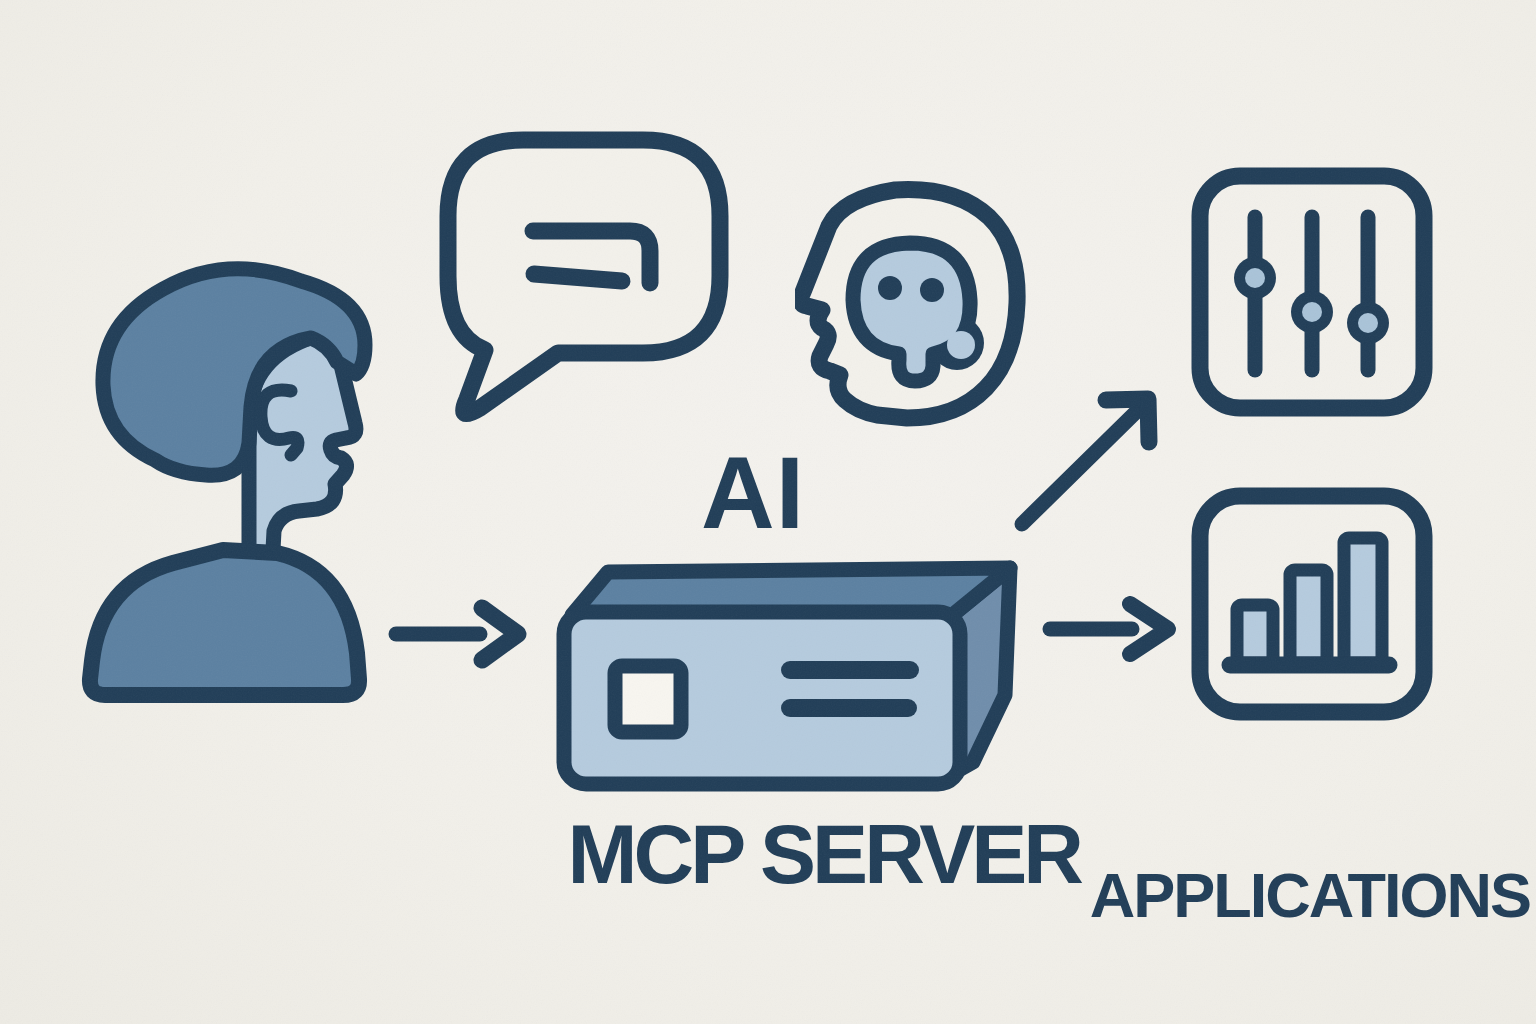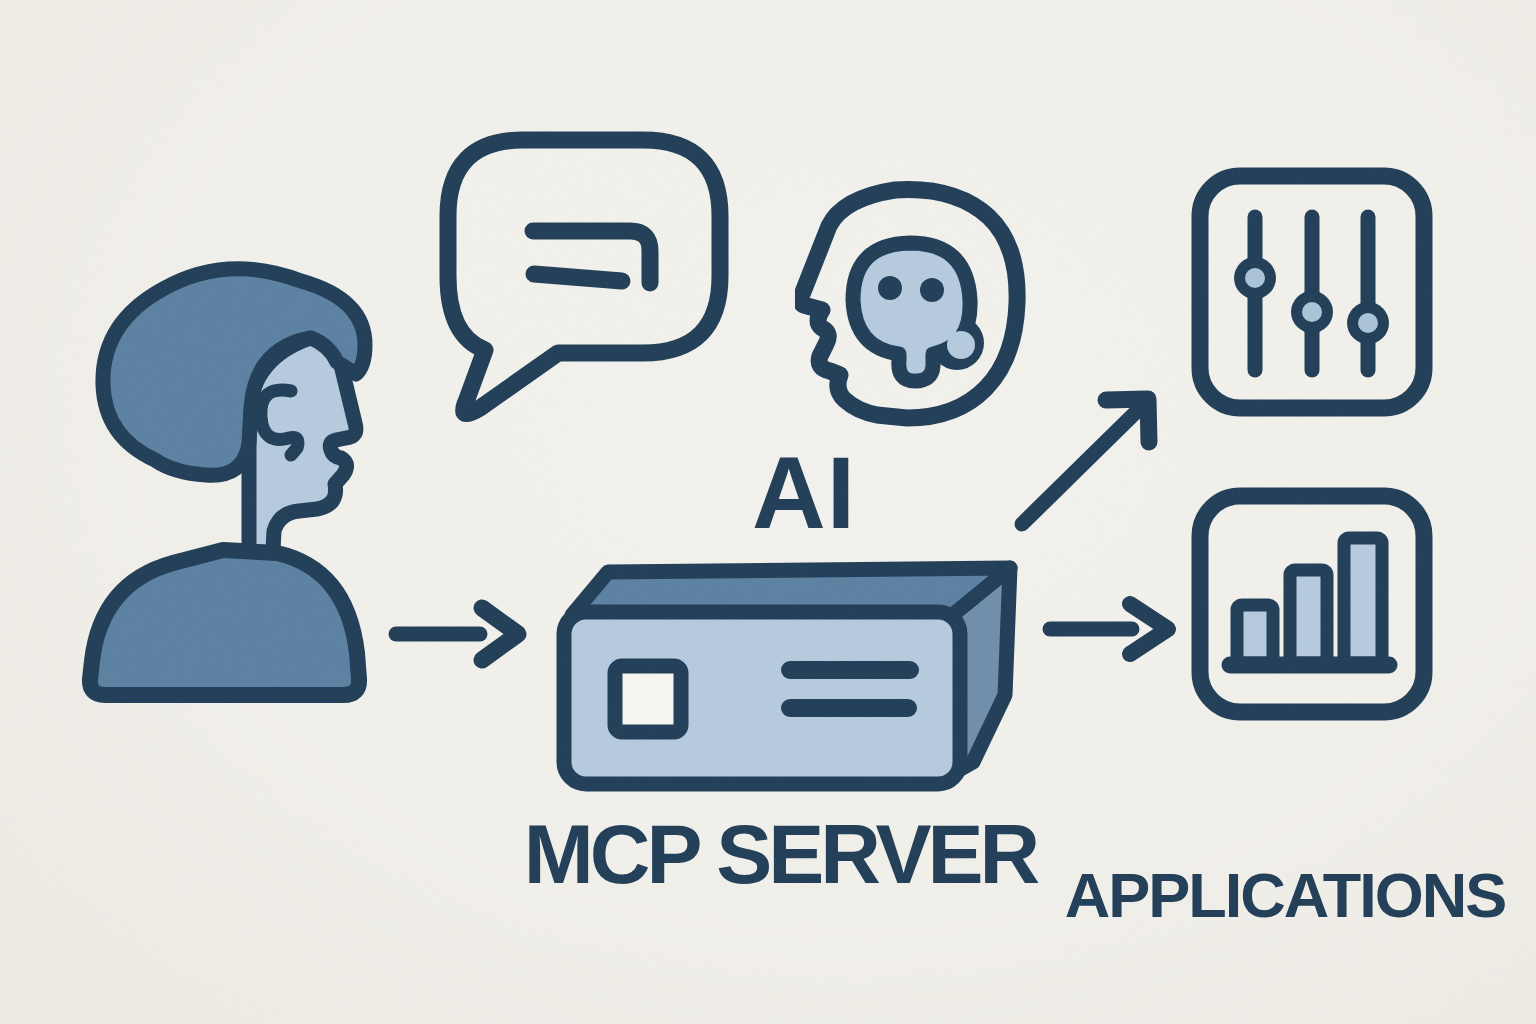--- a/index.html
+++ b/index.html
@@ -7,25 +7,25 @@
     width:1536px;height:1024px;overflow:hidden;
     background:radial-gradient(ellipse at 55% 40%, #f4f2ee 0%, #f2f0ea 55%, #edebe4 100%);
     font-family:"Liberation Sans", sans-serif;
     position:relative;
   }
   .abs{position:absolute;}
   .label{
     color:#203d57;
     font-weight:bold;
     line-height:1;
-    text-align:center;
+    text-align:right;
     white-space:nowrap;
     user-select:none;
   }
-  #label-ai{left:736px;top:442px;font-size:102px;letter-spacing:1px;width:120px;text-align:right;}
+  #label-ai{left:693px;top:442px;font-size:102px;letter-spacing:1px;width:120px;text-align:center;}
   #label-mcp{left:480px;top:812px;width:600px;font-size:84px;letter-spacing:-4px;}
   #label-apps{left:1040px;top:864px;width:490px;font-size:63px;letter-spacing:-2px;}
   svg{display:block;}
   .grain{position:absolute;left:0;top:0;width:1536px;height:1024px;pointer-events:none;}
 </style>
 </head>
 <body>
 
 <div>
 

